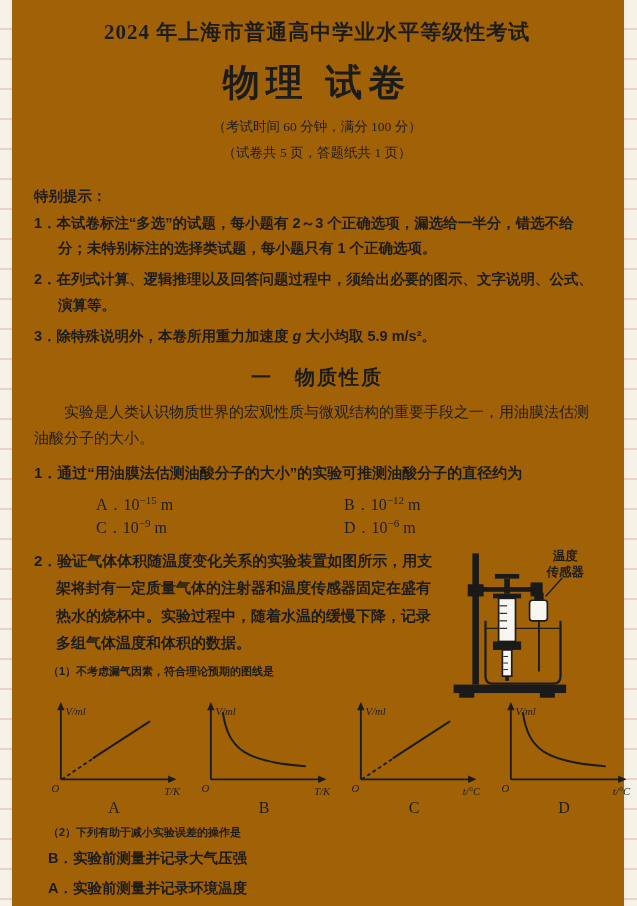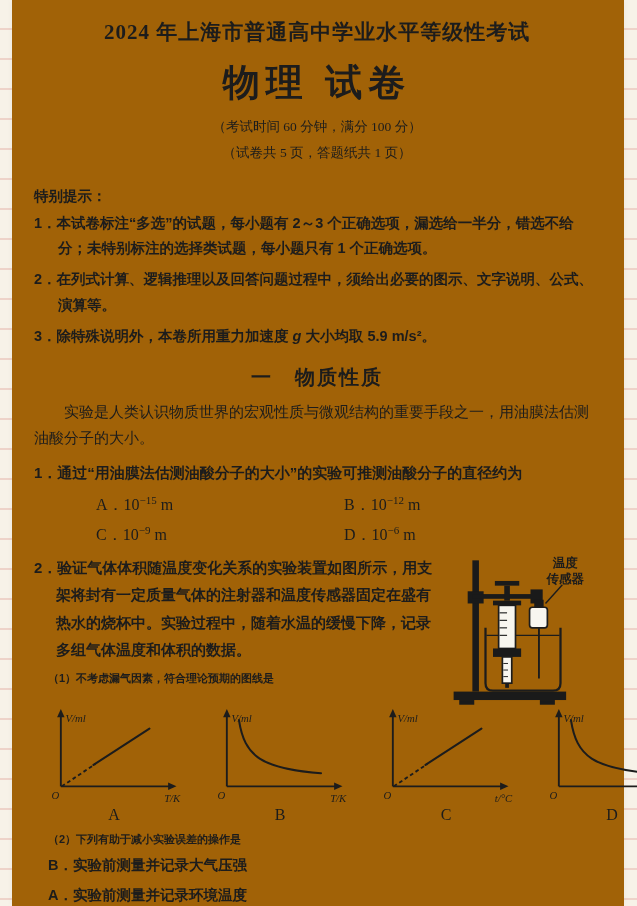--- a/index.html
+++ b/index.html
@@ -32,34 +32,34 @@
 
   .section-title{font-size:20px;font-weight:bold;text-align:center;margin:14px 0 8px 0;
       font-family:"Liberation Sans",sans-serif;letter-spacing:2px;}
   .intro{font-size:15px;line-height:1.75;text-indent:2em;margin:2px 0 8px 0;
       font-family:"Liberation Serif",serif;}
 
   .q-stem{font-size:15px;font-weight:bold;line-height:1.82;
       font-family:"Liberation Sans",sans-serif;
       padding-left:22px;text-indent:-22px;margin-top:6px;}
 
-  .q1-options{display:grid;grid-template-columns:248px 248px;row-gap:7px;
+  .q1-options{display:grid;grid-template-columns:248px 248px;row-gap:0;
       margin:8px 0 4px 62px;font-size:16px;font-family:"Liberation Serif",serif;}
   .q1-options sup{font-size:11px;}
 
   .q2-block{margin-top:8px;}
   .figure{float:right;width:152px;height:150px;position:relative;margin:2px 0 2px 8px;}
   .sensor-label{position:absolute;top:0;right:16px;text-align:center;
       font-family:"Liberation Sans",sans-serif;font-weight:bold;font-size:12.5px;line-height:1.25;}
   .figure svg{position:absolute;left:0;top:4px;}
 
   .sub-q{font-size:11px;font-weight:bold;margin:8px 0 0 14px;
       font-family:"Liberation Sans",sans-serif;}
 
-  .graphs-row{clear:both;display:flex;gap:26px;margin:12px 0 0 10px;}
+  .graphs-row{clear:both;display:flex;gap:10px;margin:12px 0 0 10px;}
   .graph{width:140px;text-align:center;}
   .graph svg{display:block;width:140px;height:97px;}
   .graph text{font:italic 11.5px "Liberation Serif",serif;fill:#1c1c1c;}
   .axis{stroke:#1c1c1c;stroke-width:2;}
   .arrow{fill:#1c1c1c;}
   .curve-dash{stroke:#1c1c1c;stroke-width:2;fill:none;stroke-dasharray:4 3;}
   .curve-solid{stroke:#1c1c1c;stroke-width:2.2;fill:none;stroke-linecap:round;}
   .graph-letter{font-size:16px;font-family:"Liberation Serif",serif;margin-top:1px;}
 
   .sub2-option{font-size:14.5px;font-weight:bold;margin:8px 0 0 14px;line-height:1.5;

